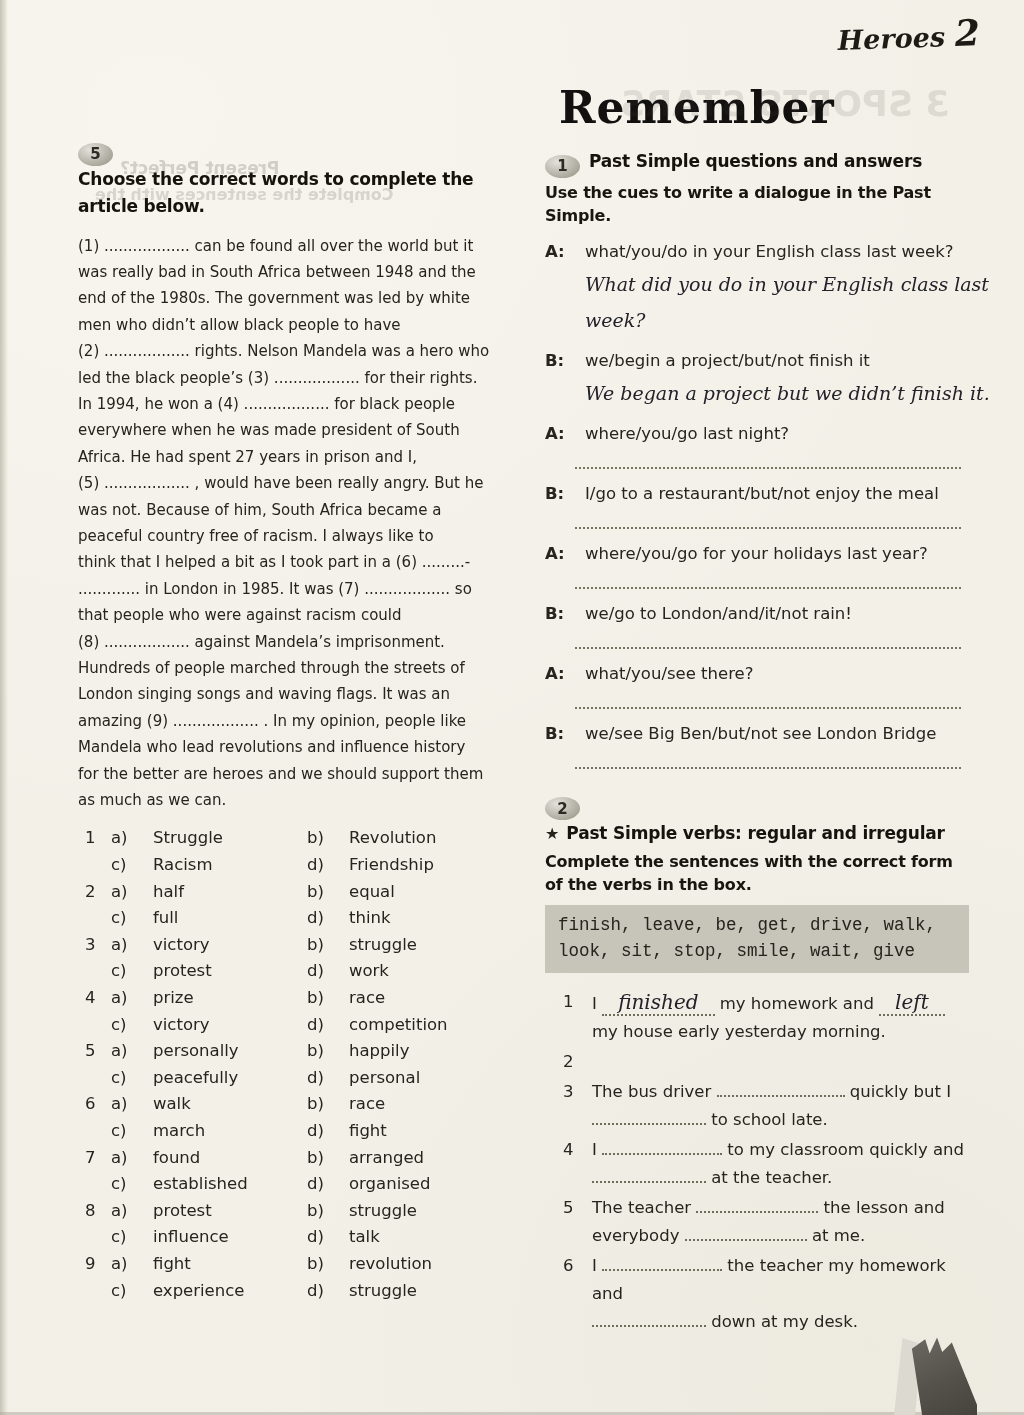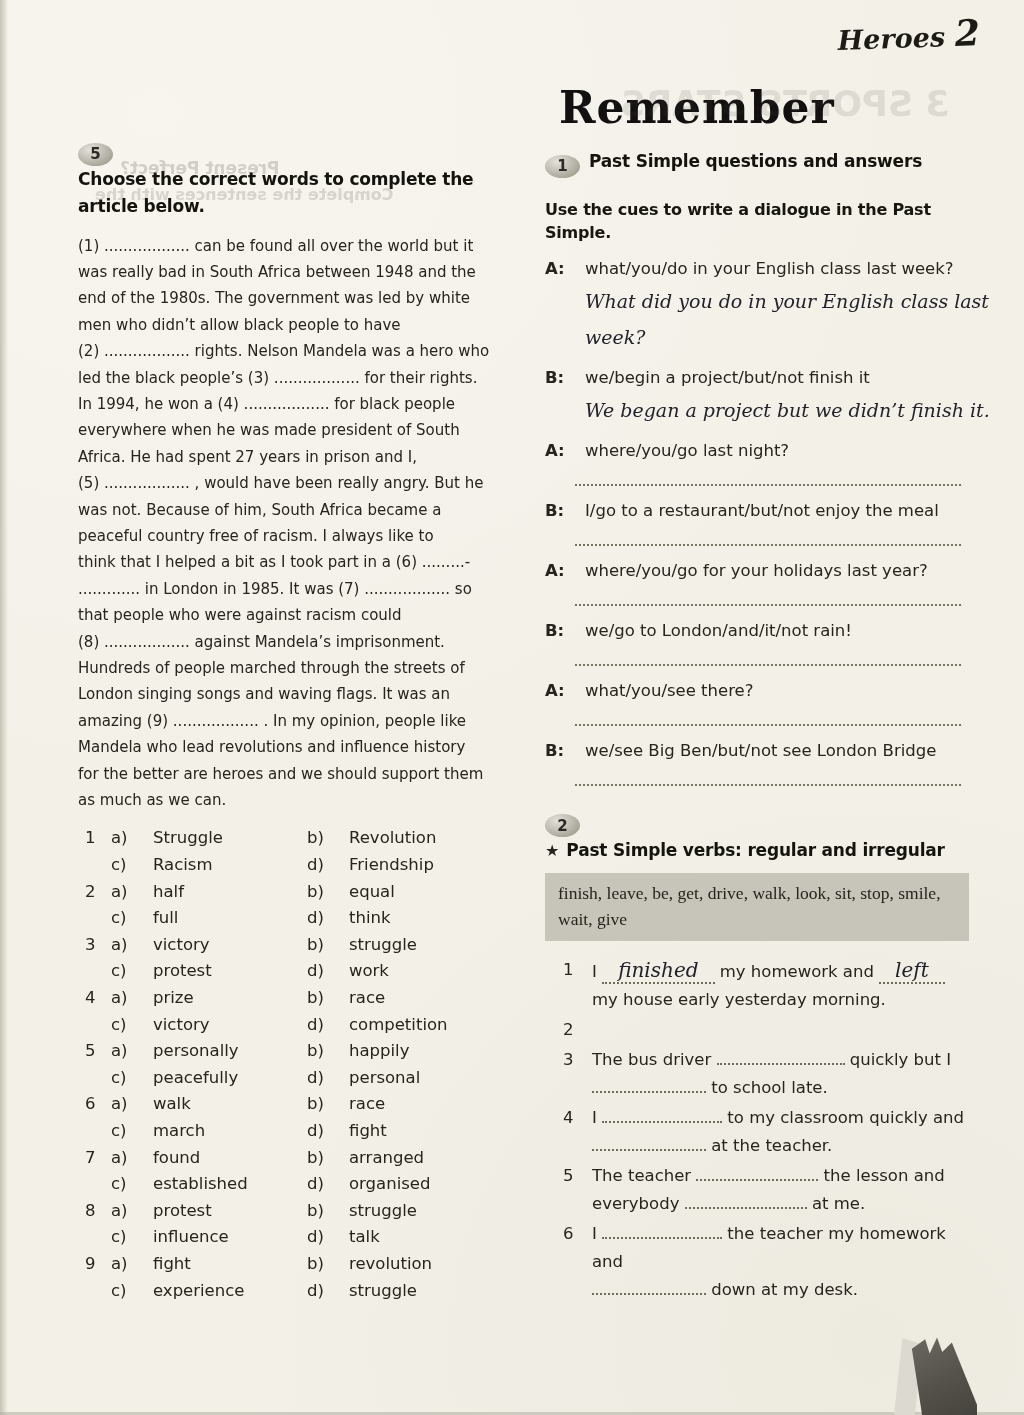--- a/index.html
+++ b/index.html
@@ -37,21 +37,21 @@
   .badge { display:inline-flex; align-items:center; justify-content:center;
     width:35px; height:23px; border-radius:50%;
     background:radial-gradient(ellipse at 35% 30%, #e4e2da 0%, #b7b4aa 55%, #93907f 100%);
     font-weight:bold; font-size:15px; color:#2b2a25; margin-right:9px;
     vertical-align:-4px; }
   .ex-head { display:block; }
   .ex-title { font-weight:bold; font-size:17px; letter-spacing:-0.2px;
     line-height:27px; white-space:pre; color:#14130d; }
   .star { font-size:16px; margin-right:7px; color:#23221c; }
   .instruction { font-weight:bold; font-size:16px; letter-spacing:-0.2px;
-    line-height:23px; margin-top:20px; color:#17160f; }
+    line-height:23px; margin-top:3px; color:#17160f; }
 
   
   .article { margin-top:13px; font-size:15px; line-height:26.4px;
     white-space:pre; color:#26241d; }
   .options { margin-top:15px; font-size:16.5px; }
   .opt-row { display:grid; grid-template-columns:33px 42px 154px 42px auto;
     height:26.6px; align-items:baseline; }
   .opt-num { padding-left:7px; }
 
   
@@ -63,21 +63,21 @@
   .speaker { font-weight:bold; }
   .hw-line { margin:5px 0 0 40px; font-family:"DejaVu Serif", serif;
     font-style:italic; font-size:19px; line-height:31px; color:#23222b;
     white-space:nowrap; }
   .dots { margin:21px 0 0 30px; height:2px; border-bottom:2px dotted #767363;
     width:386px; }
 
   
   .ex2 { margin-top:26px; }
   .wordbox { margin-top:9px; background:#c7c4ba; padding:7px 13px 9px;
-    font-family:Liberation Serif, serif; font-size:17.5px; line-height:26px;
+    font-family:Liberation Mono, monospace; font-size:17.5px; line-height:26px;
     color:#26241d; }
   .sentences { margin-top:15px; }
   .sent { display:grid; grid-template-columns:47px auto; font-size:16.5px;
     line-height:28px; margin-bottom:2px; }
   .sent-num { padding-left:18px; }
   .dotline { display:inline-block; height:12px; border-bottom:2px dotted #6f6c5c;
     vertical-align:baseline; }
   .hw-fill { font-family:"DejaVu Serif", serif; font-style:italic; font-size:20px;
     padding:0 16px 0 16px; border-bottom:2px dotted #6f6c5c; color:#22212a; }
 
@@ -325,20 +325,21 @@
             </div>
             <div class="dots"></div>
           </div>
         </div>
     </div>
 
     <div class="ex2">
       <div class="ex-head">
         <span class="badge">2</span><span class="star">★</span><span class="ex-title">Past Simple verbs: regular and irregular</span>
       </div>
+      <div class="instruction" style="white-space:normal">Complete the sentences with the correct form of the verbs in the box.</div>
       <div class="wordbox">finish, leave, be, get, drive, walk, look, sit, stop, smile, wait, give</div>
       <div class="sentences">
           <div class="sent">
             <span class="sent-num">1</span>
             <span class="sent-body">I <span class="hw-fill">finished</span> my homework and <span class="hw-fill">left</span><br>my house early yesterday morning.</span>
           </div>
           <div class="sent">
             <span class="sent-num">2</span>
           </div>
           <div class="sent">

